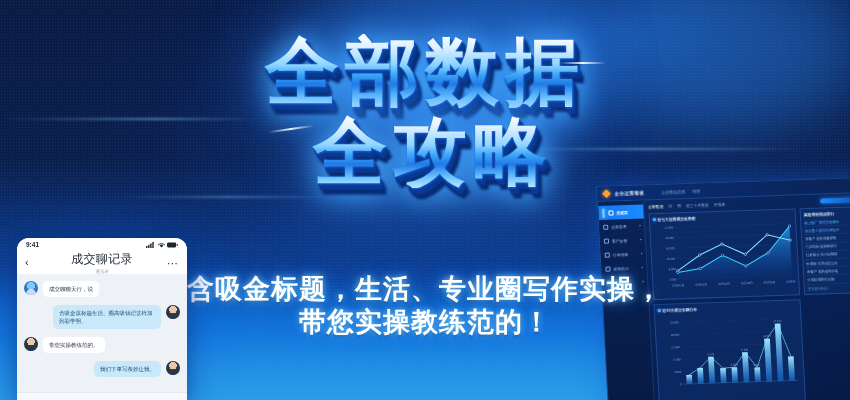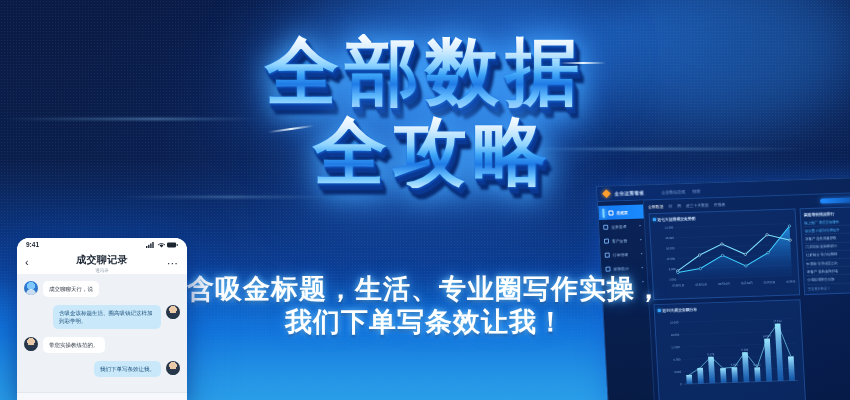--- a/index.html
+++ b/index.html
@@ -77,21 +77,21 @@
     background:#ffffff; border-radius:12px 12px 0 0;
     box-shadow:0 0 22px rgba(8,40,110,.55), 0 0 50px rgba(20,90,200,.35);
     overflow:hidden;
   }
   .ph-status{ height:13px; display:flex; align-items:center; justify-content:space-between;
     padding:0 9px; background:#fff; font-size:6.5px; color:#1c2430; font-weight:bold;}
   .ph-status .bars{ display:flex; align-items:center; gap:2.5px; }
   .ph-nav{ height:23px; background:#fff; display:flex; align-items:center; position:relative; padding:0 8px;}
   .ph-back{ font-size:11px; color:#20283a; line-height:1; }
   .ph-title-box{ position:absolute; left:0; right:0; text-align:center; }
-  .ph-title{ font-size:10px; font-weight:bold; color:#1b2533; filter:blur(.35px); letter-spacing:.3px;}
+  .ph-title{ font-size:12px; font-weight:normal; color:#1b2533; filter:blur(.35px); letter-spacing:.3px;}
   .ph-sub{ font-size:4.5px; color:#9aa6b6; filter:blur(.4px); margin-top:1px;}
   .ph-more{ margin-left:auto; font-size:11px; color:#2a3344; letter-spacing:1px; line-height:6px;}
   .ph-body{ background:#eef2f7; height:132px; padding:7px 7px 0 7px; }
   .msg{ display:flex; align-items:flex-start; margin-bottom:8px; gap:5px; }
   .msg.right{ flex-direction:row-reverse; }
   .av{ width:14px; height:14px; border-radius:50%; flex:0 0 14px;
        background:radial-gradient(circle at 50% 34%,#7ec8ff 0 34%,#2f7ed6 35% 100%);
        box-shadow:inset 0 -3px 3px rgba(0,0,0,.12); position:relative; overflow:hidden;}
   .av:after{content:""; position:absolute; left:2px; bottom:0; width:10px; height:6px; border-radius:5px 5px 0 0; background:rgba(255,255,255,.75);}
   .av.dark{ background:radial-gradient(circle at 50% 34%,#e9c9a8 0 32%,#2b3a4d 33% 100%); }
@@ -162,21 +162,21 @@
 
   <div id="title-wrap">
     <div class="title-line l1">全部数据</div>
     <div class="title-line l2">全攻略</div>
     <span class="sparkle sp1"></span>
     <span class="sparkle sp2"></span>
   </div>
 
   <div id="subtitle">
     <div class="sub-line">含吸金标题，生活、专业圈写作实操，</div>
-    <div class="sub-line">我们下单写条效让我！</div>
+    <div class="sub-line">带您实操教练范的！</div>
   </div>
 
   <div id="phone">
     <div class="ph-status">
       <span>9:41</span>
       <span class="bars">
         <svg width="9" height="6" viewBox="0 0 9 6">
             <rect x="0" y="4" width="1.4" height="2" fill="#1c2430"></rect>
             <rect x="2.1" y="2.8" width="1.4" height="3.2" fill="#1c2430"></rect>
             <rect x="4.2" y="1.4" width="1.4" height="4.6" fill="#1c2430"></rect>

